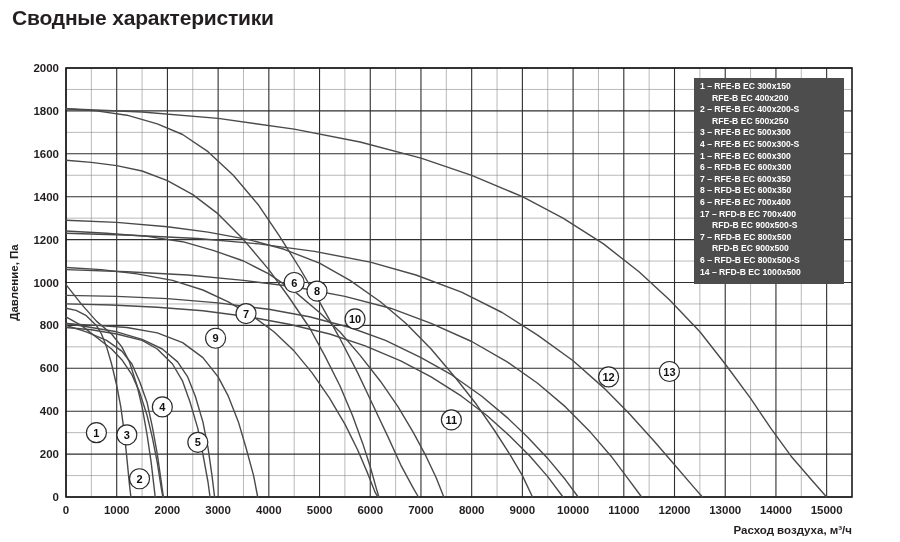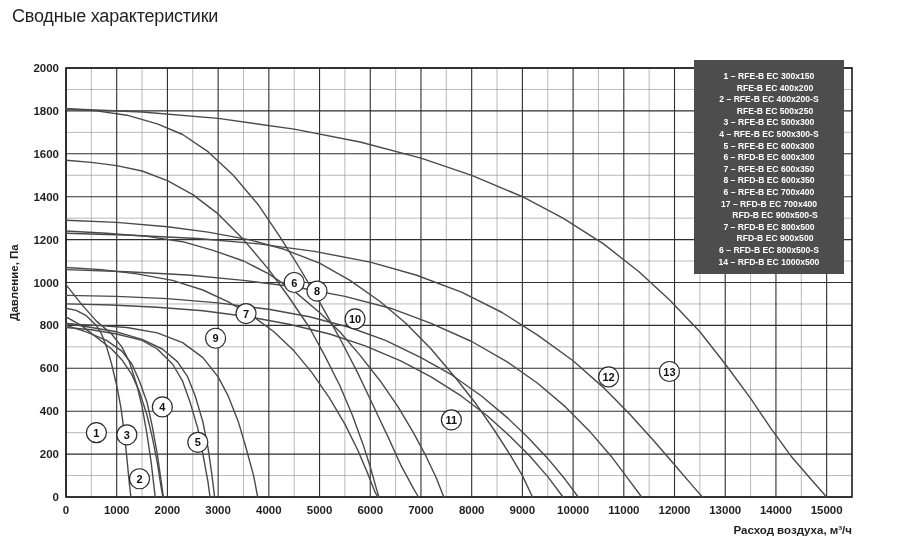--- a/index.html
+++ b/index.html
@@ -1,28 +1,28 @@
 <!DOCTYPE html>
 <html><head>
 <meta charset="utf-8">
 <style>
   html,body{margin:0;padding:0;background:#ffffff;}
   body{width:900px;height:542px;font-family:"Liberation Sans",sans-serif;color:#111;overflow:hidden;position:relative;}
-  #title{position:absolute;left:12px;top:6px;font-size:18px;font-weight:normal;letter-spacing:-0.2px;color:#231f20;text-align:center;}
+  #title{position:absolute;left:12px;top:6px;font-size:21px;font-weight:bold;letter-spacing:-0.2px;color:#231f20;text-align:center;}
   #chart-area{position:absolute;left:0;top:0;width:900px;height:542px;}
   svg{display:block;}
   .axis-title{font-size:11.5px;font-weight:bold;fill:#231f20;font-family:"Liberation Sans",sans-serif;}
   .tick-label{font-size:11.5px;font-weight:bold;fill:#231f20;font-family:"Liberation Sans",sans-serif;}
   .curve{fill:none;stroke:#4a4a4a;stroke-width:1.4;}
   .grid-minor{stroke:#8a8a8a;stroke-width:0.6;}
   .grid-major{stroke:#2e2e2e;stroke-width:1.1;}
   .frame{fill:none;stroke:#1b1b1b;stroke-width:1.6;}
   .marker-circle{fill:#ffffff;stroke:#2b2b2b;stroke-width:1.2;}
   .marker-text{font-size:11px;font-weight:bold;fill:#111;font-family:"Liberation Sans",sans-serif;text-anchor:middle;}
-  #legend{position:absolute;left:694px;top:60px;width:150px;background:#4d4d4d;color:#ffffff;padding:11px 6px 6px 6px;box-sizing:border-box;text-align:center;}
+  #legend{position:absolute;left:694px;top:78px;width:150px;background:#4d4d4d;color:#ffffff;padding:3px 6px 6px 6px;box-sizing:border-box;}
   #legend .legend-line{font-size:8.6px;font-weight:bold;line-height:11.6px;white-space:nowrap;font-family:"Liberation Sans",sans-serif;}
   #legend .indent{padding-left:12px;}
 </style>
 </head>
 <body>
 
 <div id="title">Сводные характеристики</div>
 
 <div id="chart-area">
   <svg id="svg-root" width="900" height="542">
@@ -180,21 +180,21 @@
     </svg>
 </div>
 
 <div id="legend">
     <div class="legend-line">1 – RFE-B EC 300x150</div>
     <div class="legend-line indent">RFE-B EC 400x200</div>
     <div class="legend-line">2 – RFE-B EC 400x200-S</div>
     <div class="legend-line indent">RFE-B EC 500x250</div>
     <div class="legend-line">3 – RFE-B EC 500x300</div>
     <div class="legend-line">4 – RFE-B EC 500x300-S</div>
-    <div class="legend-line">5 – RFE-B EC 600x300</div>
+    <div class="legend-line">1 – RFE-B EC 600x300</div>
     <div class="legend-line">6 – RFD-B EC 600x300</div>
     <div class="legend-line">7 – RFE-B EC 600x350</div>
     <div class="legend-line">8 – RFD-B EC 600x350</div>
     <div class="legend-line">6 – RFE-B EC 700x400</div>
     <div class="legend-line">17 – RFD-B EC 700x400</div>
     <div class="legend-line indent">RFD-B EC 900x500-S</div>
     <div class="legend-line">7 – RFD-B EC 800x500</div>
     <div class="legend-line indent">RFD-B EC 900x500</div>
     <div class="legend-line">6 – RFD-B EC 800x500-S</div>
     <div class="legend-line">14 – RFD-B EC 1000x500</div>

